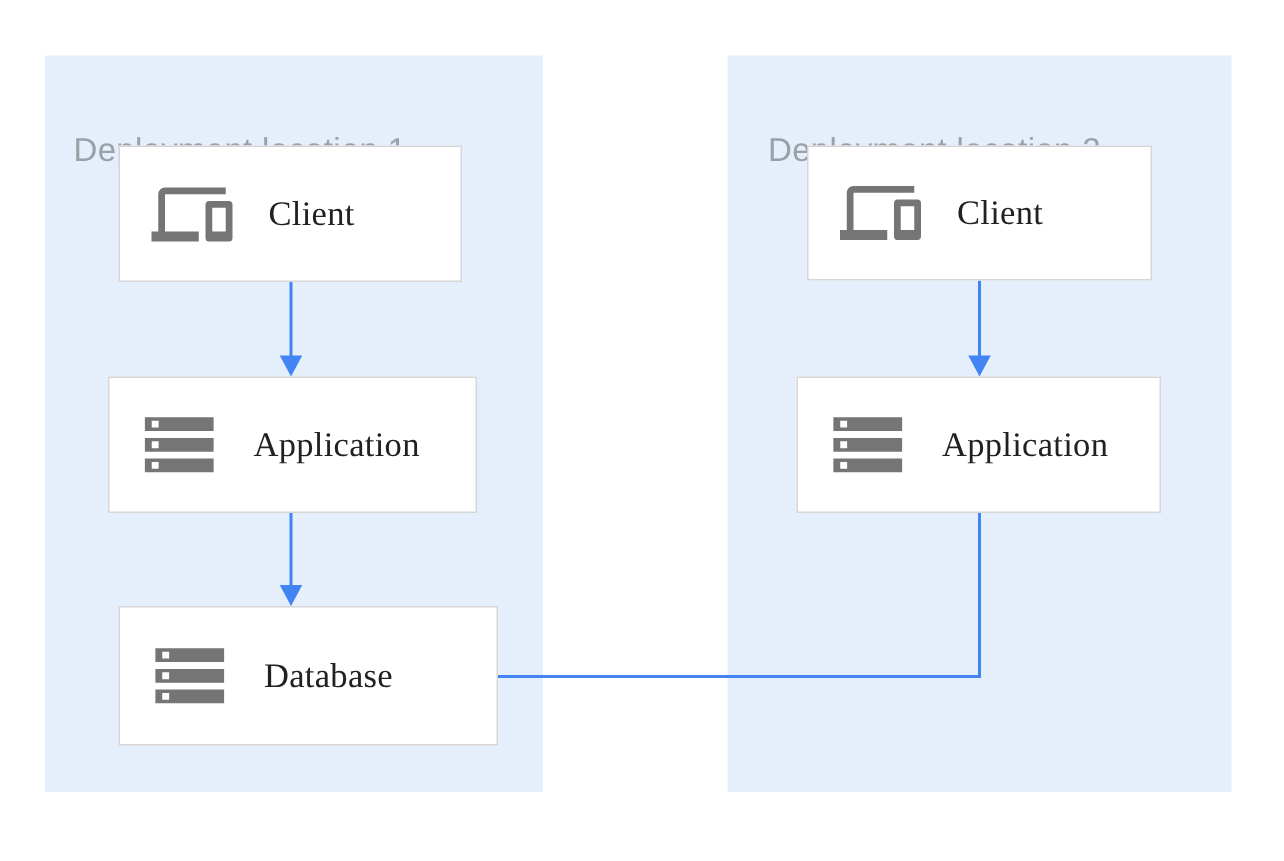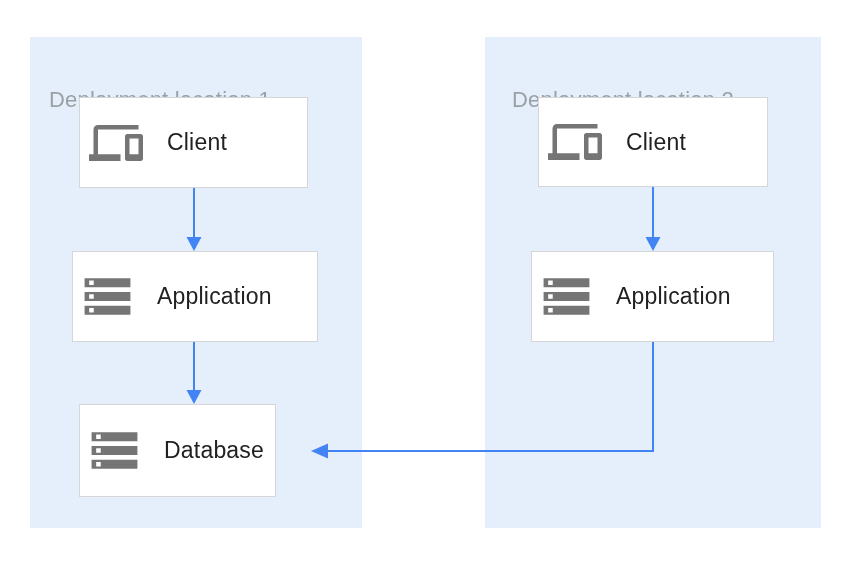--- a/index.html
+++ b/index.html
@@ -28,22 +28,23 @@
     white-space: nowrap;
     letter-spacing: 0.2px;
   }
   .node {
     position: absolute;
     background: var(--box-bg, #ffffff);
     border: 1px solid var(--box-border, #d6d6d6);
     box-sizing: border-box;
     display: flex;
     align-items: center;
-    padding: 0 18px 0 7px;
+    padding: 0 18px 0 19px;
     gap: 22px;
+    font-family: Liberation Serif, serif;
   }
   .node .icon {
     display: inline-flex;
     align-items: center;
     justify-content: center;
     color: var(--icon-gray, #757575);
     flex: 0 0 auto;
   }
   .node .label {
     font-size: 23px;
@@ -114,21 +115,21 @@
 
   <div class="node" style="left:72px; top:251px; width:246px; height:91px;">
     <span class="icon">
       <svg width="55" height="55" viewBox="0 0 24 24" fill="currentColor">
         <path d="M2 20h20v-4H2v4zm2-3h2v2H4v-2zM2 4v4h20V4H2zm4 3H4V5h2v2zm-4 7h20v-4H2v4zm2-3h2v2H4v-2z"></path>
       </svg>
     </span>
     <span class="label">Application</span>
   </div>
 
-  <div class="node" style="left:79px; top:404px; width:197px; height:93px;">
+  <div class="node" style="left:79px; top:404px; width:253px; height:93px;">
     <span class="icon">
       <svg width="55" height="55" viewBox="0 0 24 24" fill="currentColor">
         <path d="M2 20h20v-4H2v4zm2-3h2v2H4v-2zM2 4v4h20V4H2zm4 3H4V5h2v2zm-4 7h20v-4H2v4zm2-3h2v2H4v-2z"></path>
       </svg>
     </span>
     <span class="label">Database</span>
   </div>
 
   <div class="node" style="left:538px; top:97px; width:230px; height:90px;">
     <span class="icon">

